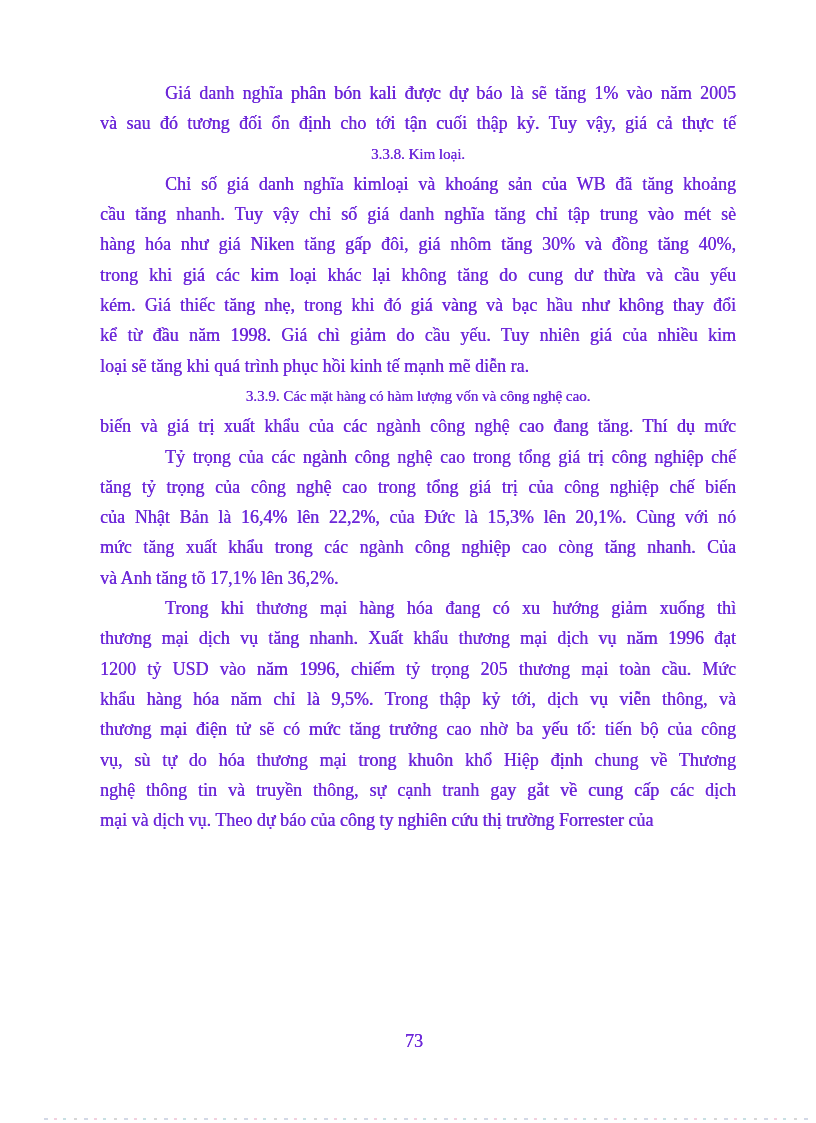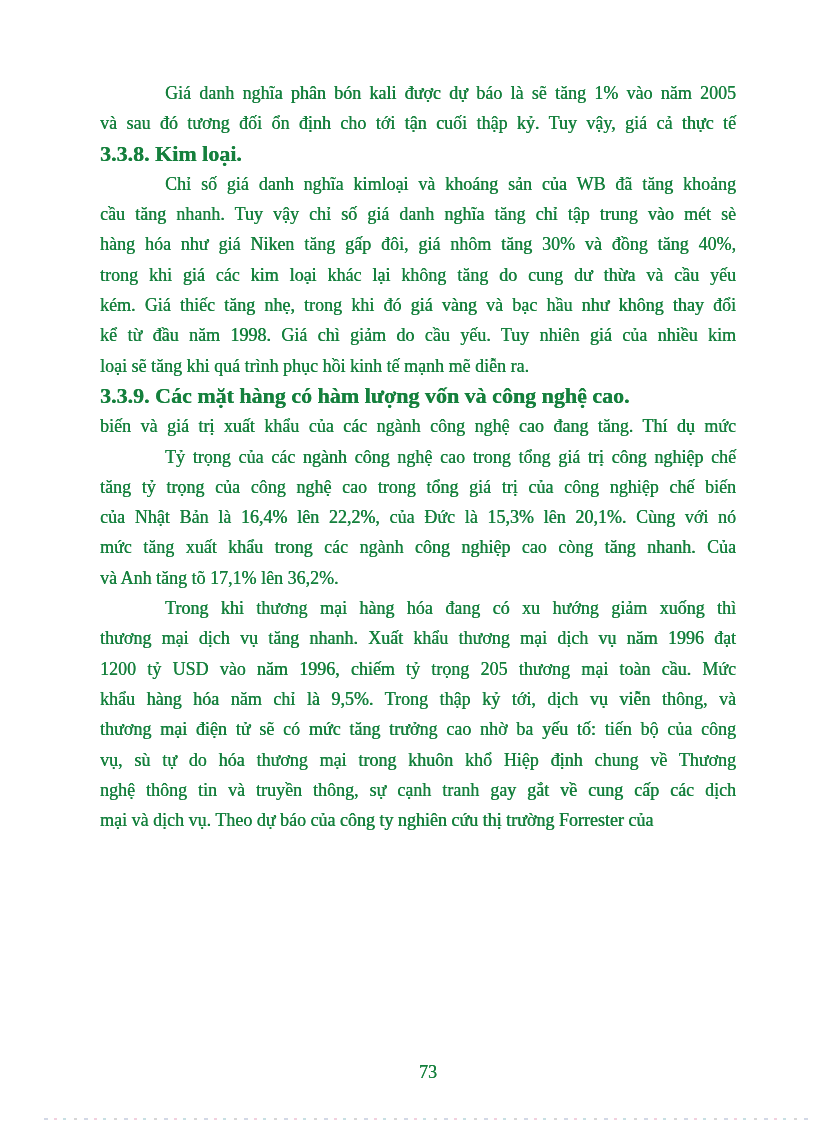--- a/index.html
+++ b/index.html
@@ -7,57 +7,56 @@
     padding: 0;
     background: #ffffff;
   }
   .page {
     position: relative;
     width: 816px;
     height: 1123px;
     background: #ffffff;
     overflow: hidden;
     font-family: "Liberation Serif", "DejaVu Serif", serif;
-    color: #15803d;
+    color: #6d28d9;
   }
   .doc-body {
     position: absolute;
     left: 100px;
     top: 78px;
     width: 636px;
   }
   .paragraph { margin: 0; }
   .line {
     font-size: 18px;
     line-height: 30.3px;
     height: 30.3px;
     text-align: justify;
     text-align-last: justify;
     white-space: normal;
     text-shadow: 0.35px 0 0 currentColor; 
   }
   .line.first { text-indent: 65px; }
   .line.last  { text-align-last: left; }
   .heading {
-    font-size: 22px;
-    font-weight: 700;
+    font-size: 15px;
+    font-weight: 400;
     line-height: 30.3px;
     height: 30.3px;
-    text-align: left;
+    text-align: center;
     text-shadow: 0.3px 0 0 currentColor;
   }
   .page-number {
     position: absolute;
-    left: 110px;
+    left: 96px;
     width: 636px;
     top: 1031px;
     text-align: center;
     font-size: 18px;
     text-shadow: 0.3px 0 0 currentColor;
-    margin-top: 31px;
   }
   .scan-artifact-dotted-line {
     position: absolute;
     left: 44px;
     right: 6px;
     bottom: 3px;
     height: 2px;
     opacity: 0.8;
     background: repeating-linear-gradient(90deg,
       #c7cedf 0 4px,  transparent 4px 10px,

